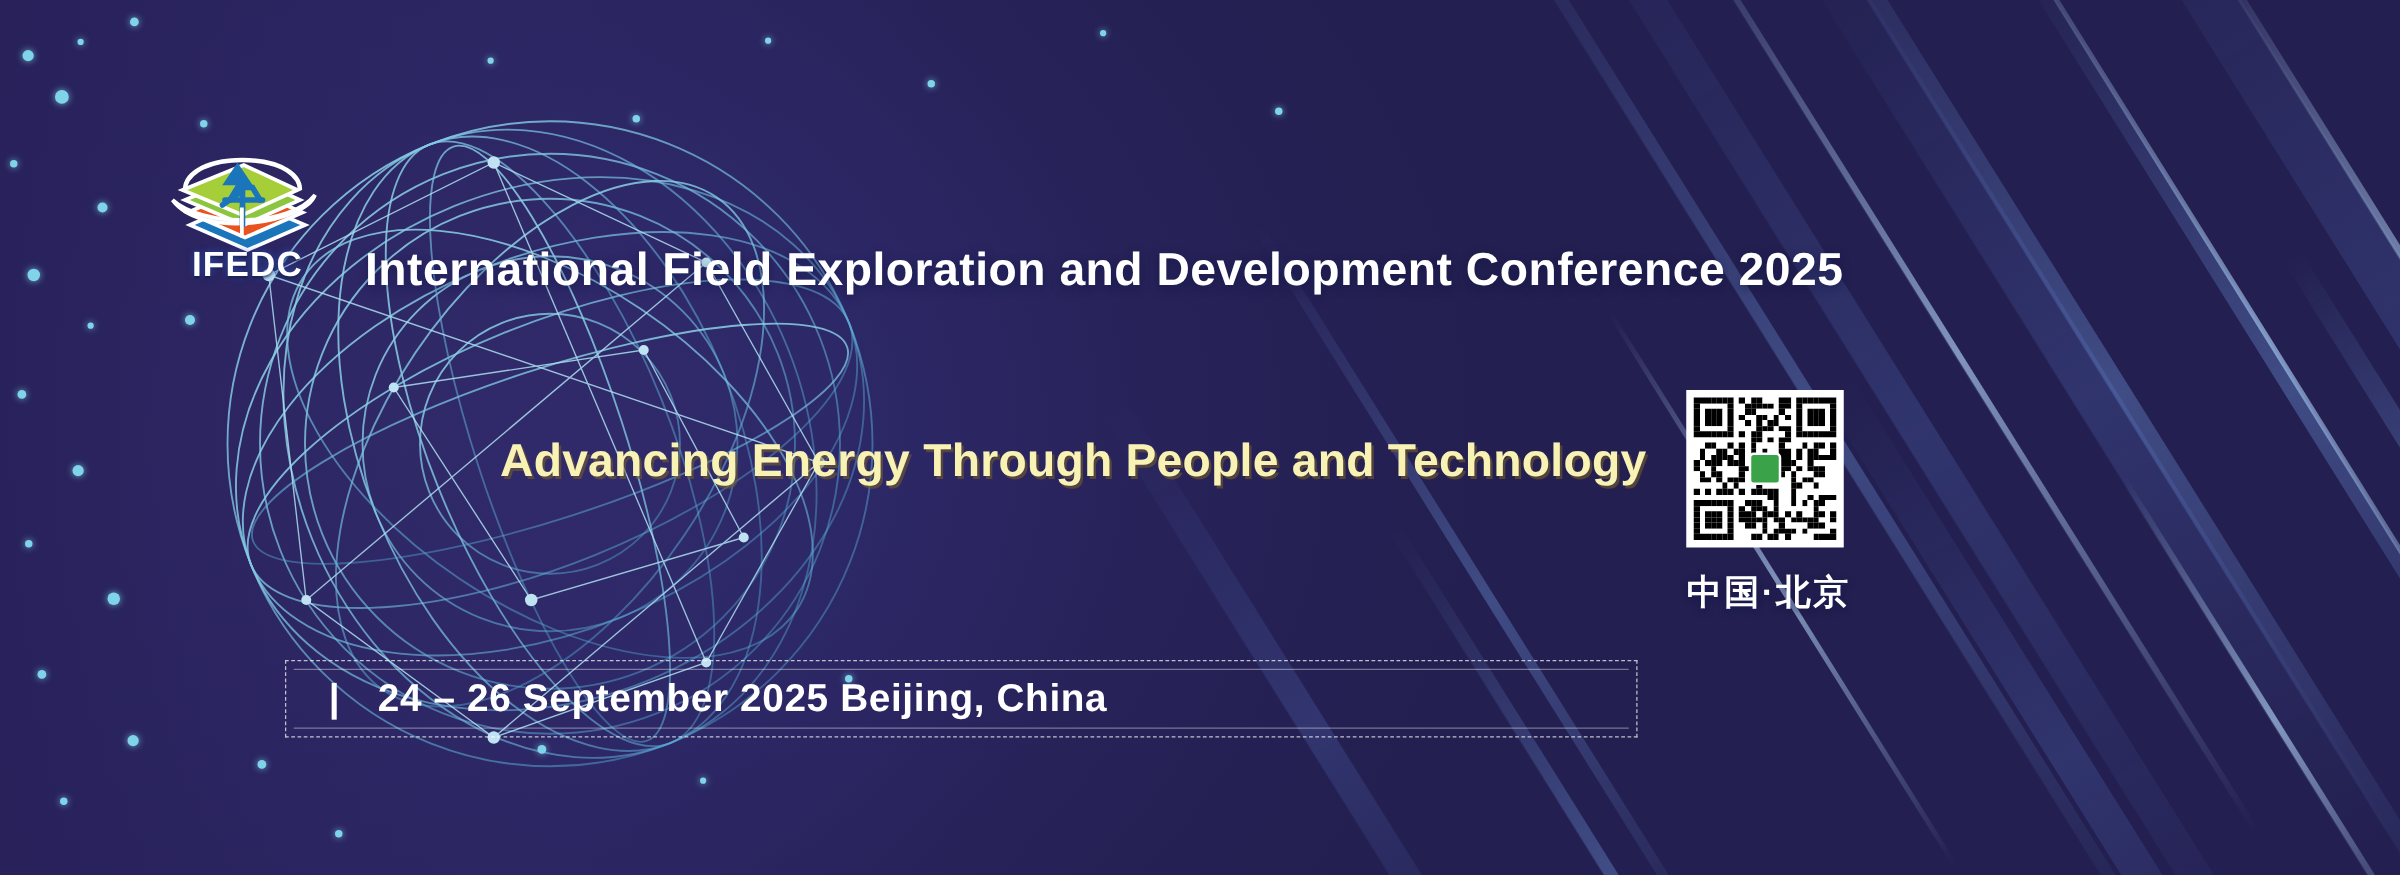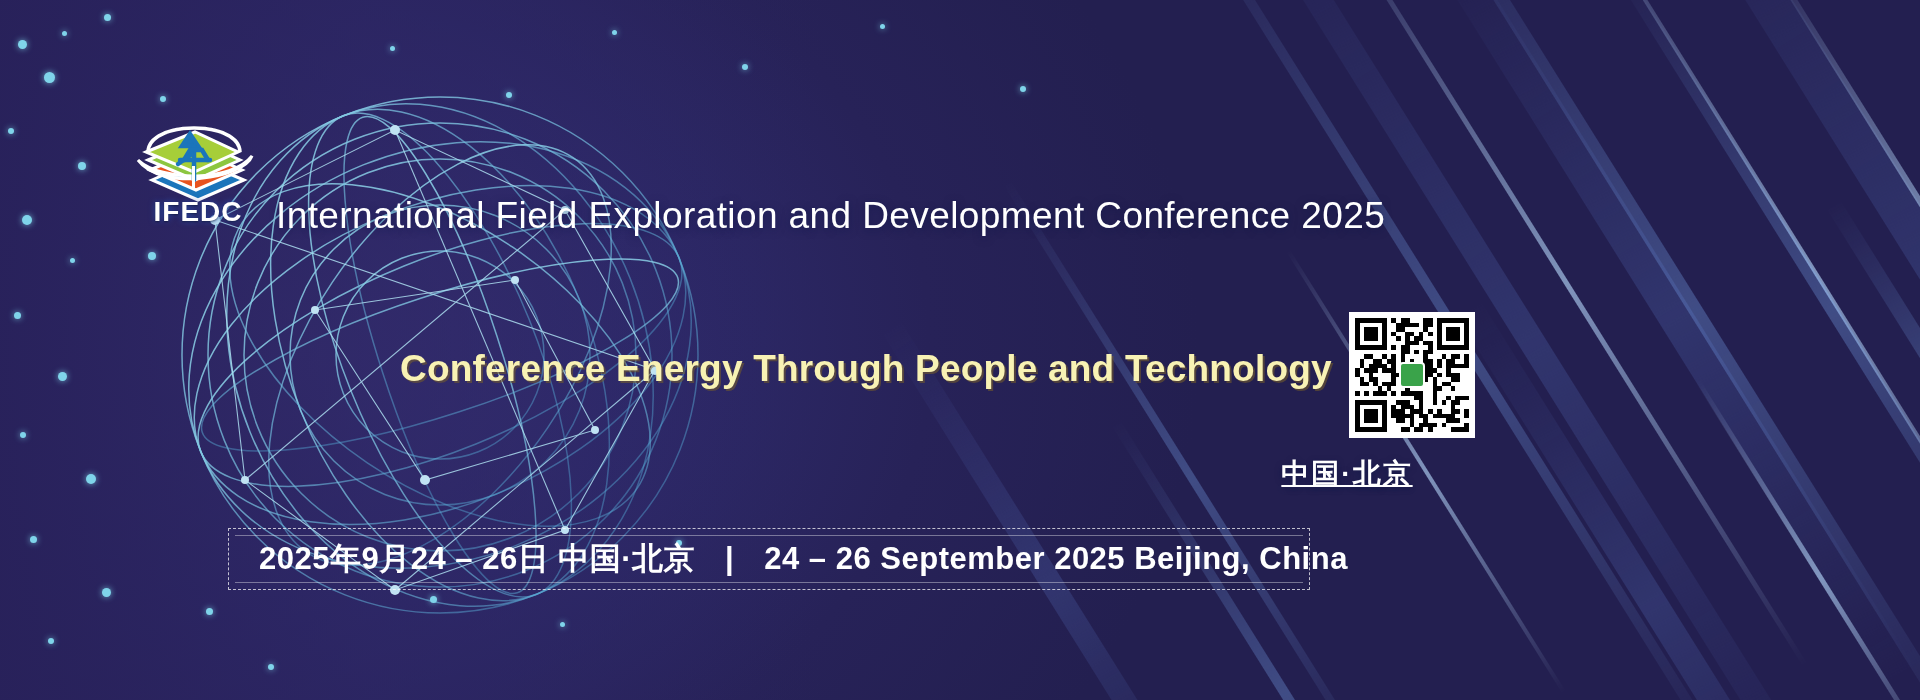--- a/index.html
+++ b/index.html
@@ -32,22 +32,22 @@
   
   .logo{position:absolute;left:132px;top:108px;width:130px;height:135px;}
   .logo-text{position:absolute;left:136px;top:196px;width:124px;text-align:center;
     font-size:28px;font-weight:bold;letter-spacing:1px;color:#ffffff;
     text-shadow:0 0 6px rgba(40,80,180,.9),0 1px 2px rgba(0,0,0,.6);}
 
   
   .title-cn{position:absolute;left:276px;top:118px;
     font-size:70px;line-height:74px;font-weight:bold;color:#ffffff;letter-spacing:5px;
     text-shadow:0 2px 10px rgba(10,20,70,.55);white-space:nowrap;}
-  .title-en{position:absolute;left:276px;top:196px;
-    font-size:37px;line-height:40px;font-weight:normal;color:#ffffff;letter-spacing:.4px;
+  .title-en{position:absolute;left:292px;top:196px;
+    font-size:37px;line-height:40px;font-weight:bold;color:#ffffff;letter-spacing:.4px;
     text-shadow:0 2px 8px rgba(10,20,70,.5);white-space:nowrap;}
 
   .slogan-cn{position:absolute;left:398px;top:272px;
     font-size:62px;line-height:68px;font-weight:bold;color:#f8f2b4;letter-spacing:4px;
     text-shadow:3px 3px 0 rgba(120,95,40,.55),0 0 16px rgba(255,240,170,.25);white-space:nowrap;}
   .slogan-en{position:absolute;left:400px;top:348px;
     font-size:37px;line-height:42px;font-weight:bold;color:#f8f2b4;letter-spacing:.2px;
     text-shadow:2px 2px 0 rgba(120,95,40,.55);white-space:nowrap;}
 
   
@@ -57,23 +57,23 @@
     border-top:1px solid rgba(255,255,255,.38);border-bottom:1px solid rgba(255,255,255,.38);}
   .date-row{display:flex;align-items:center;gap:26px;padding-left:30px;white-space:nowrap;
     font-size:31px;font-weight:bold;color:#ffffff;letter-spacing:.5px;z-index:2;}
   .date-sep{color:#ffffff;font-weight:bold;padding:0 4px;}
 
   
   .qr-box{position:absolute;left:1349px;top:312px;width:126px;height:126px;background:#ffffff;
     padding:6px;box-sizing:border-box;}
   .qr-grid{width:100%;height:100%;display:grid;grid-template-columns:repeat(25,1fr);grid-template-rows:repeat(25,1fr);}
   .qr-grid i{display:block;}
-  .qr-caption{position:absolute;left:1262px;top:455px;width:170px;text-align:center;
+  .qr-caption{position:absolute;left:1330px;top:455px;width:170px;text-align:center;
     font-size:28px;font-weight:bold;color:#ffffff;letter-spacing:2px;
-    text-shadow:0 2px 6px rgba(10,20,70,.6);text-decoration:underline;}
+    text-shadow:0 2px 6px rgba(10,20,70,.6);}
 </style>
 </head>
 <body>
 
 <div class="banner">
 
   <div class="streaks">
     <div class="streak" style="left:1180px;top:-120px;width:1050px;height:10px;transform:rotate(58deg);"></div>
     <div class="streak soft" style="left:1240px;top:-150px;width:1150px;height:26px;transform:rotate(58deg);"></div>
     <div class="streak bright" style="left:1330px;top:-100px;width:900px;height:5px;transform:rotate(58deg);"></div>
@@ -188,25 +188,24 @@
       <path d="M52 52 L58 42 L70 42 L76 52"></path>
       <path d="M62 58 L62 72"></path>
       <path d="M46 56 L60 46"></path>
     </g>
     <rect x="60" y="58" width="3" height="24" fill="#ffffff"></rect>
   </svg>
   <div class="logo-text">IFEDC</div>
 
   <div class="title-en">International Field Exploration and Development Conference 2025</div>
 
-  <div class="slogan-en">Conference Energy Through People and Technology</div>
+  <div class="slogan-en">Advancing Energy Through People and Technology</div>
 
   <div class="datebar">
     <div class="date-row">
-      <span>2025年9月24 – 26日  中国·北京</span>
       <span class="date-sep">|</span>
       <span>24 – 26 September 2025   Beijing, China</span>
     </div>
   </div>
 
   <div class="qr-box" style="position: absolute;">
     <div class="qr-grid" id="qrgrid">
         <i style="background:#000"></i>
         <i style="background:#000"></i>
         <i style="background:#000"></i>

